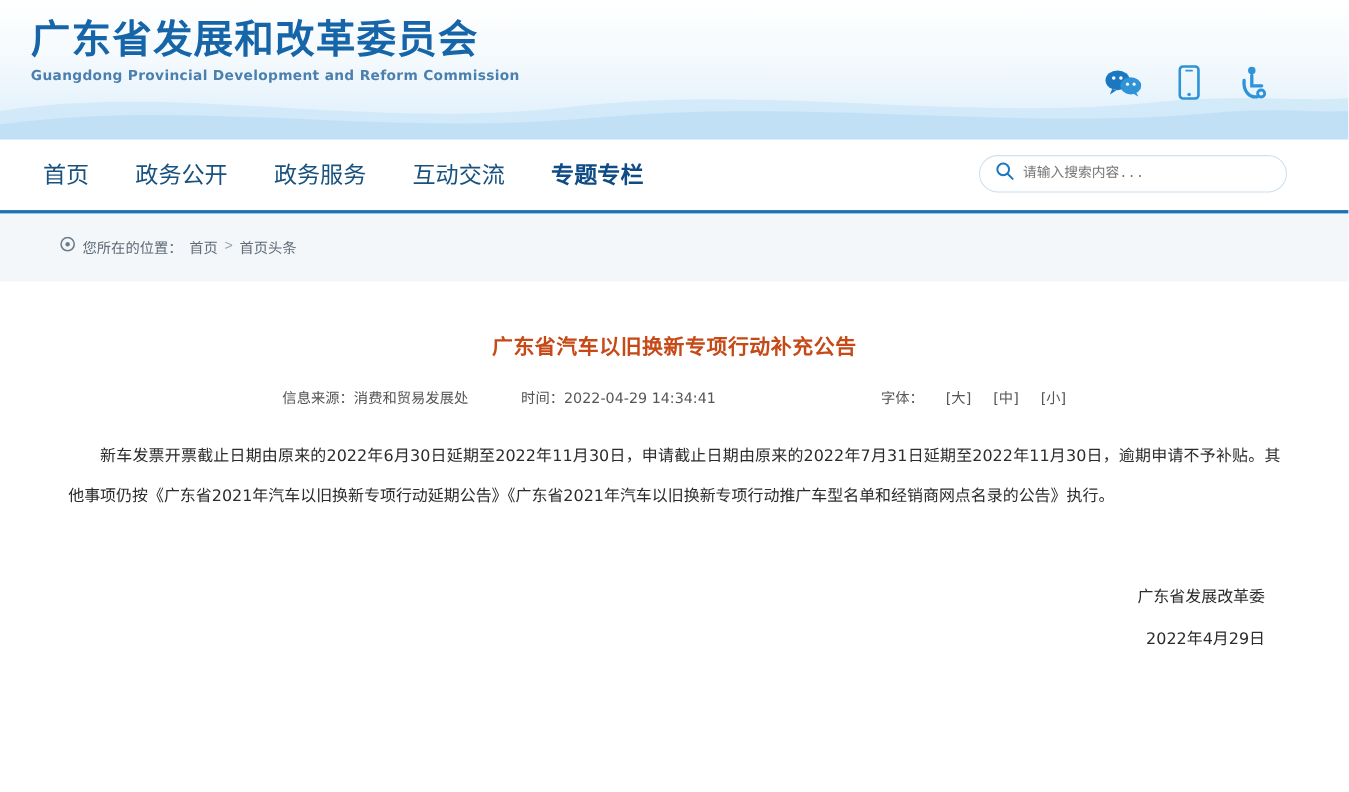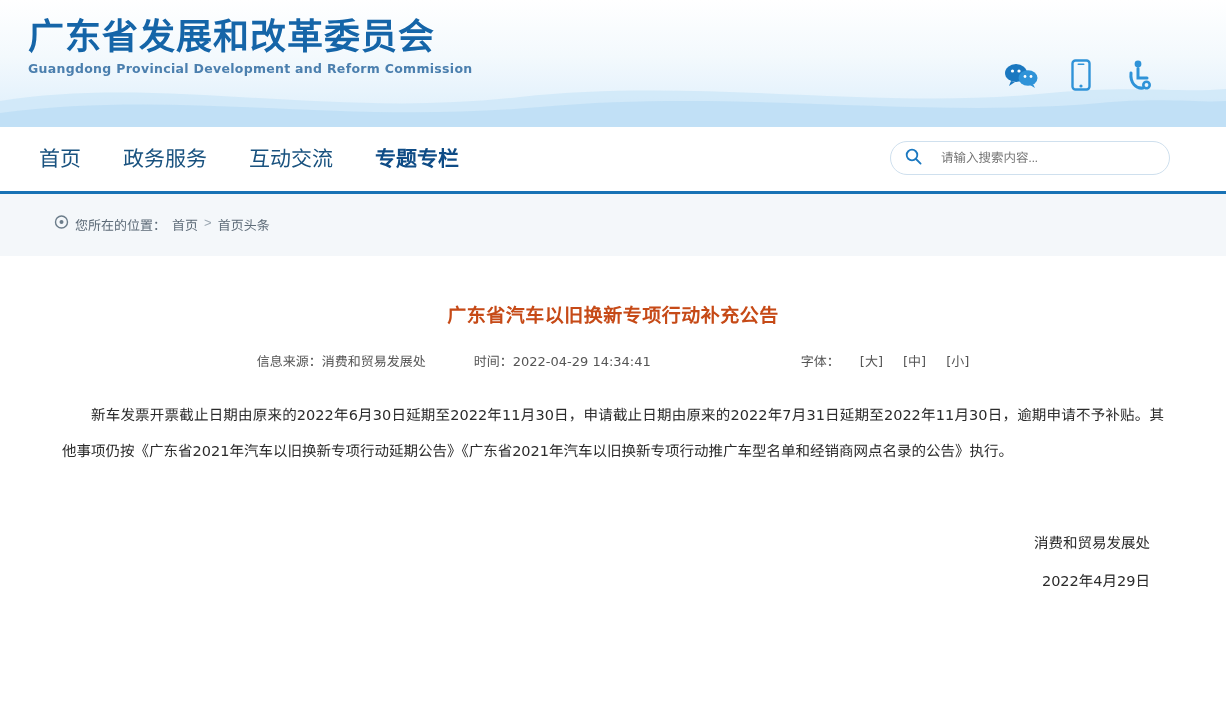--- a/index.html
+++ b/index.html
@@ -111,23 +111,23 @@
     align-items: center;
     padding: 0 14px;
     box-sizing: border-box;
   }
   .search-input {
     border: none;
     outline: none;
     flex: 1;
     font-size: 12.5px;
     color: #4d7c0f;
-    font-family: Liberation Serif, serif;
+    font-family: Liberation Mono, monospace;
     background: transparent;
-    margin-left: 17px;
+    margin-left: 6px;
   }
 
   
   .breadcrumb-wrap {
     background: #f4f7fa;
     height: 62px;
     display: flex;
     align-items: center;
     padding-left: 54px;
     box-sizing: border-box;
@@ -239,20 +239,21 @@
         <path d="M5 14 C4 24 10 30 17 29" stroke="#2f93d8" stroke-width="3" fill="none" stroke-linecap="round"></path>
         <circle cx="20.5" cy="26" r="3.2" fill="none" stroke="#2f93d8" stroke-width="2.6"></circle>
       </svg>
     </div>
   </div>
 </div>
 
 <div class="nav">
   <div class="nav-items">
     <div class="nav-item">首页</div>
+    <div class="nav-item">政务公开</div>
     <div class="nav-item">政务服务</div>
     <div class="nav-item">互动交流</div>
     <div class="nav-item active">专题专栏</div>
   </div>
 
   <div class="search-box">
     <span>
       <svg width="17" height="17" viewBox="0 0 17 17">
         <circle cx="7" cy="7" r="5.3" fill="none" stroke="#1b78c0" stroke-width="1.8"></circle>
         <line x1="11" y1="11" x2="15.6" y2="15.6" stroke="#1b78c0" stroke-width="1.8" stroke-linecap="round"></line>
@@ -289,16 +290,16 @@
       <span class="fs-link">[中]</span>
       <span class="fs-link">[小]</span>
     </span>
   </div>
 
   <div class="body-text">
     <p>新车发票开票截止日期由原来的2022年6月30日延期至2022年11月30日，申请截止日期由原来的2022年7月31日延期至2022年11月30日，逾期申请不予补贴。其他事项仍按《广东省2021年汽车以旧换新专项行动延期公告》《广东省2021年汽车以旧换新专项行动推广车型名单和经销商网点名录的公告》执行。</p>
   </div>
 
   <div class="sign">
-    <div>消费和贸易发展处</div>
+    <div>广东省发展改革委</div>
     <div>2022年4月29日</div>
   </div>
 </div>
 
 </body></html>

